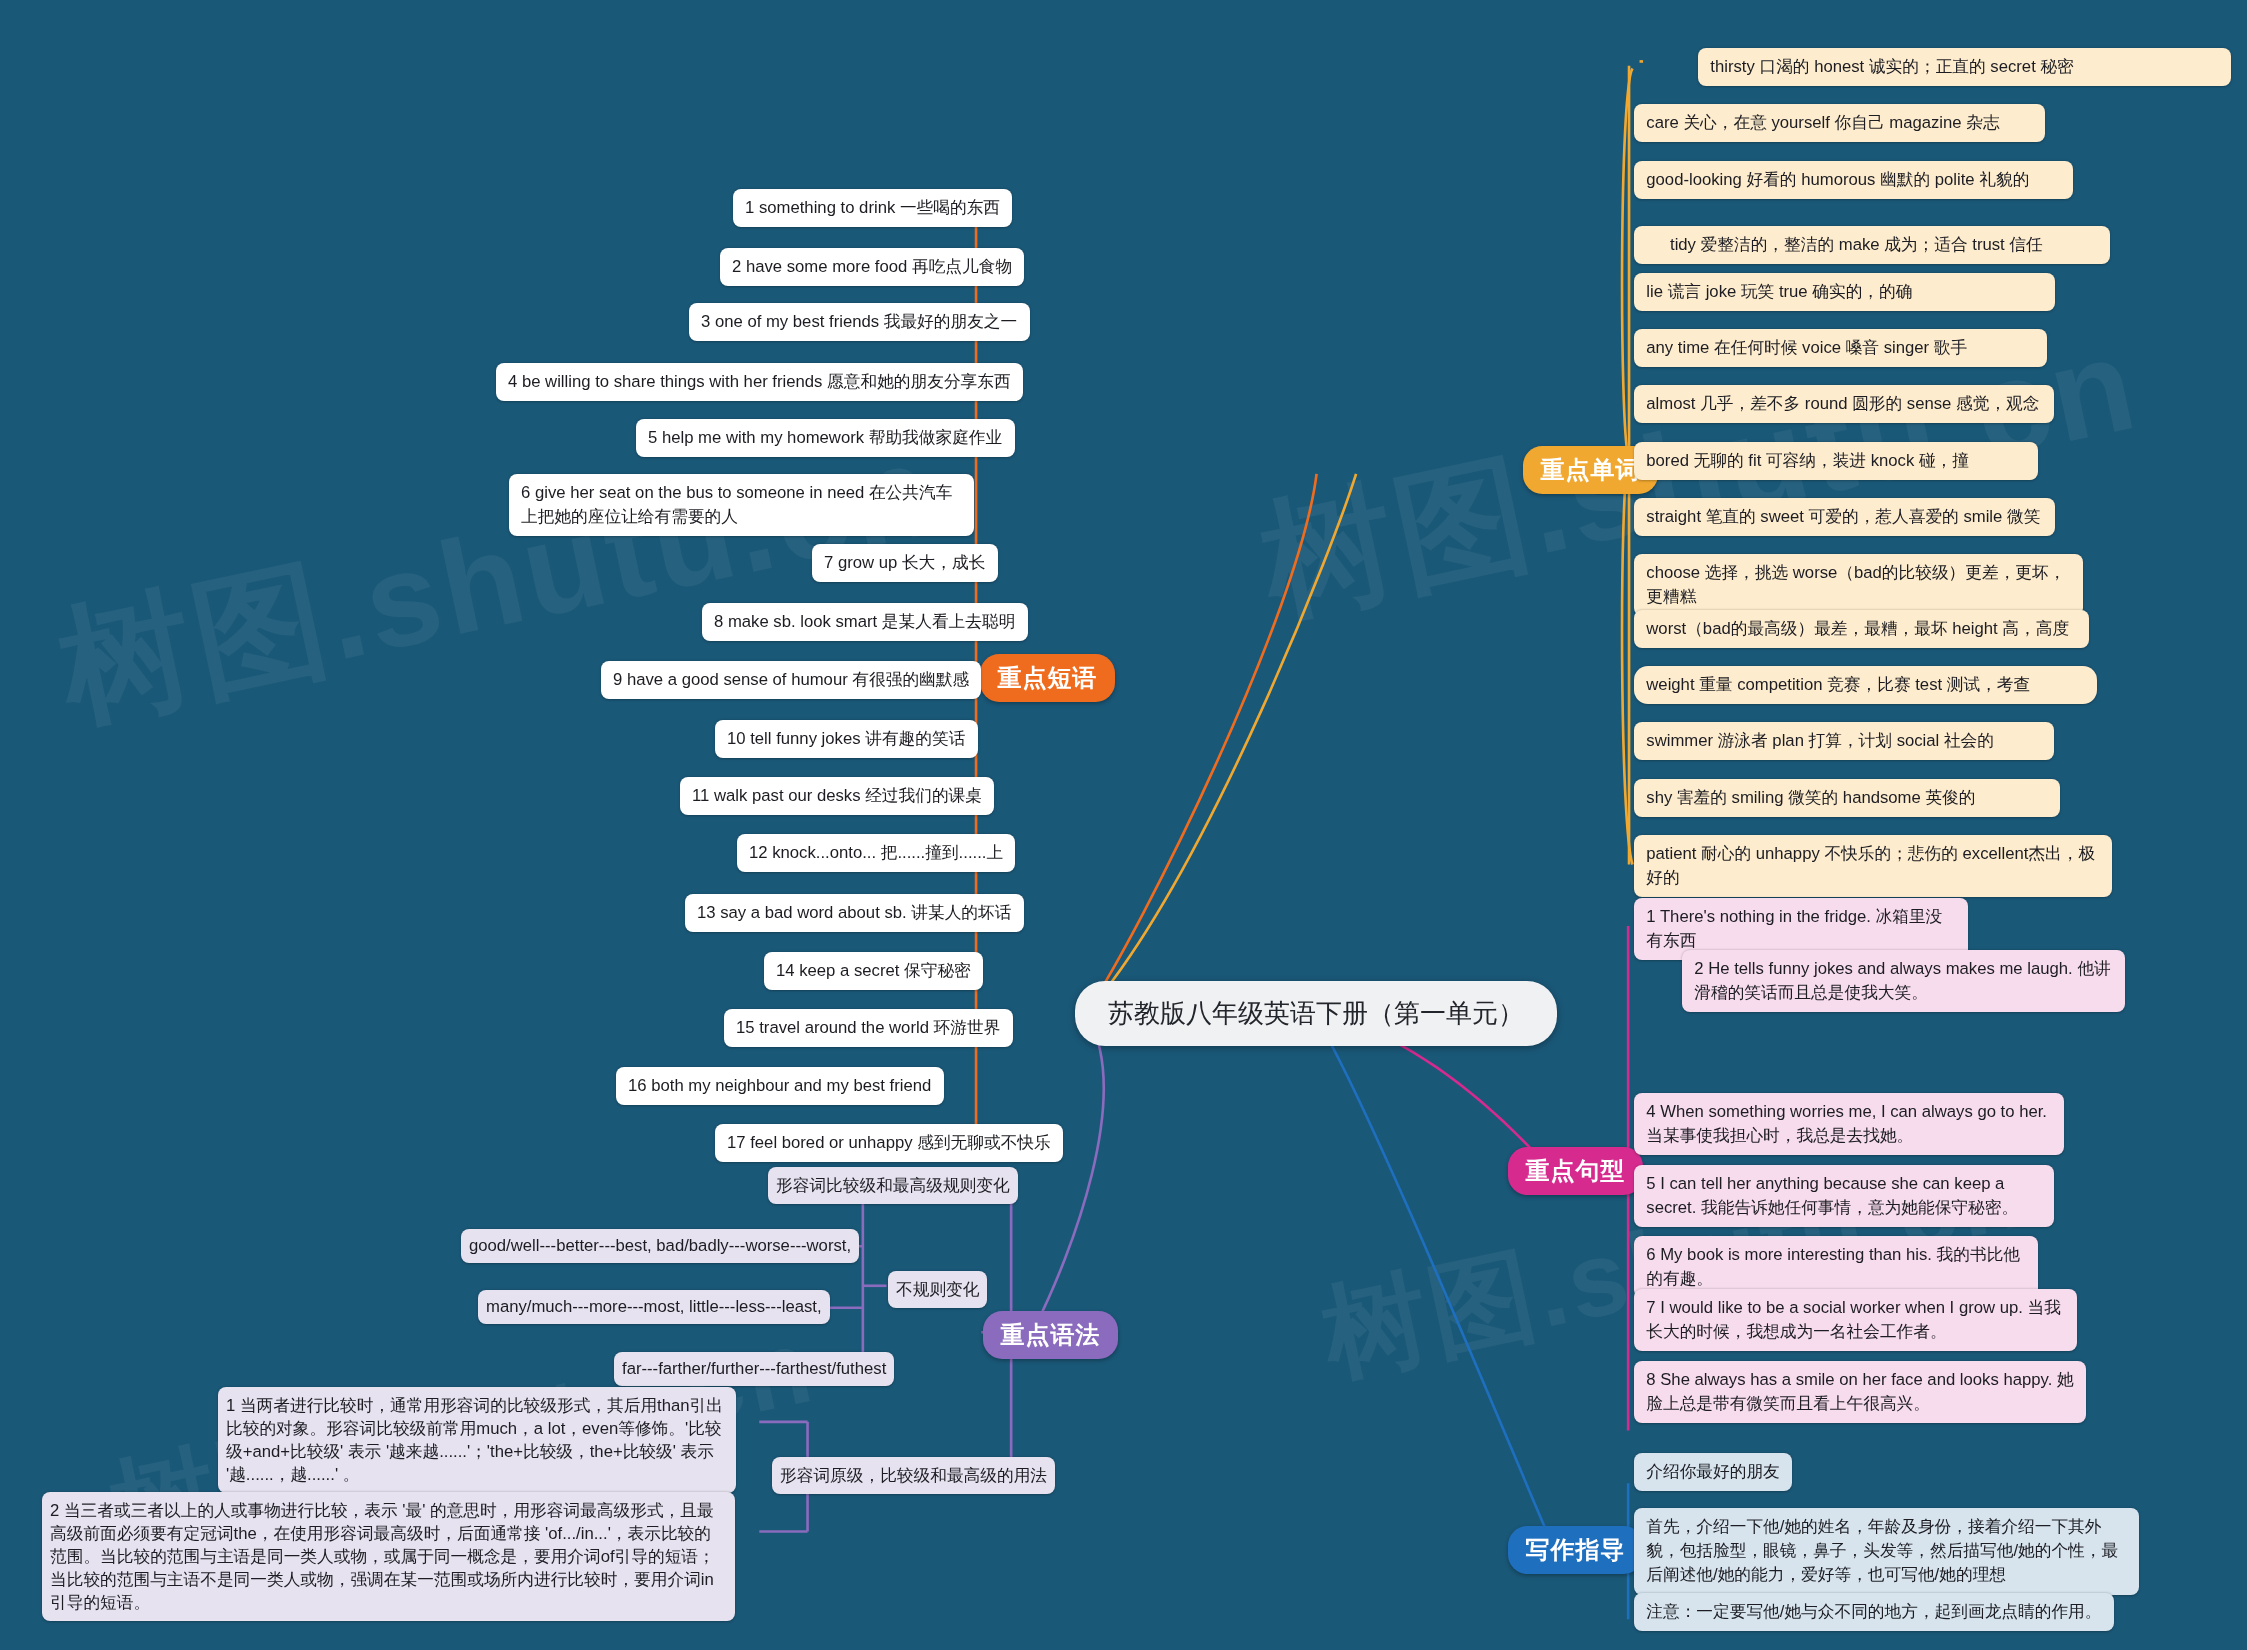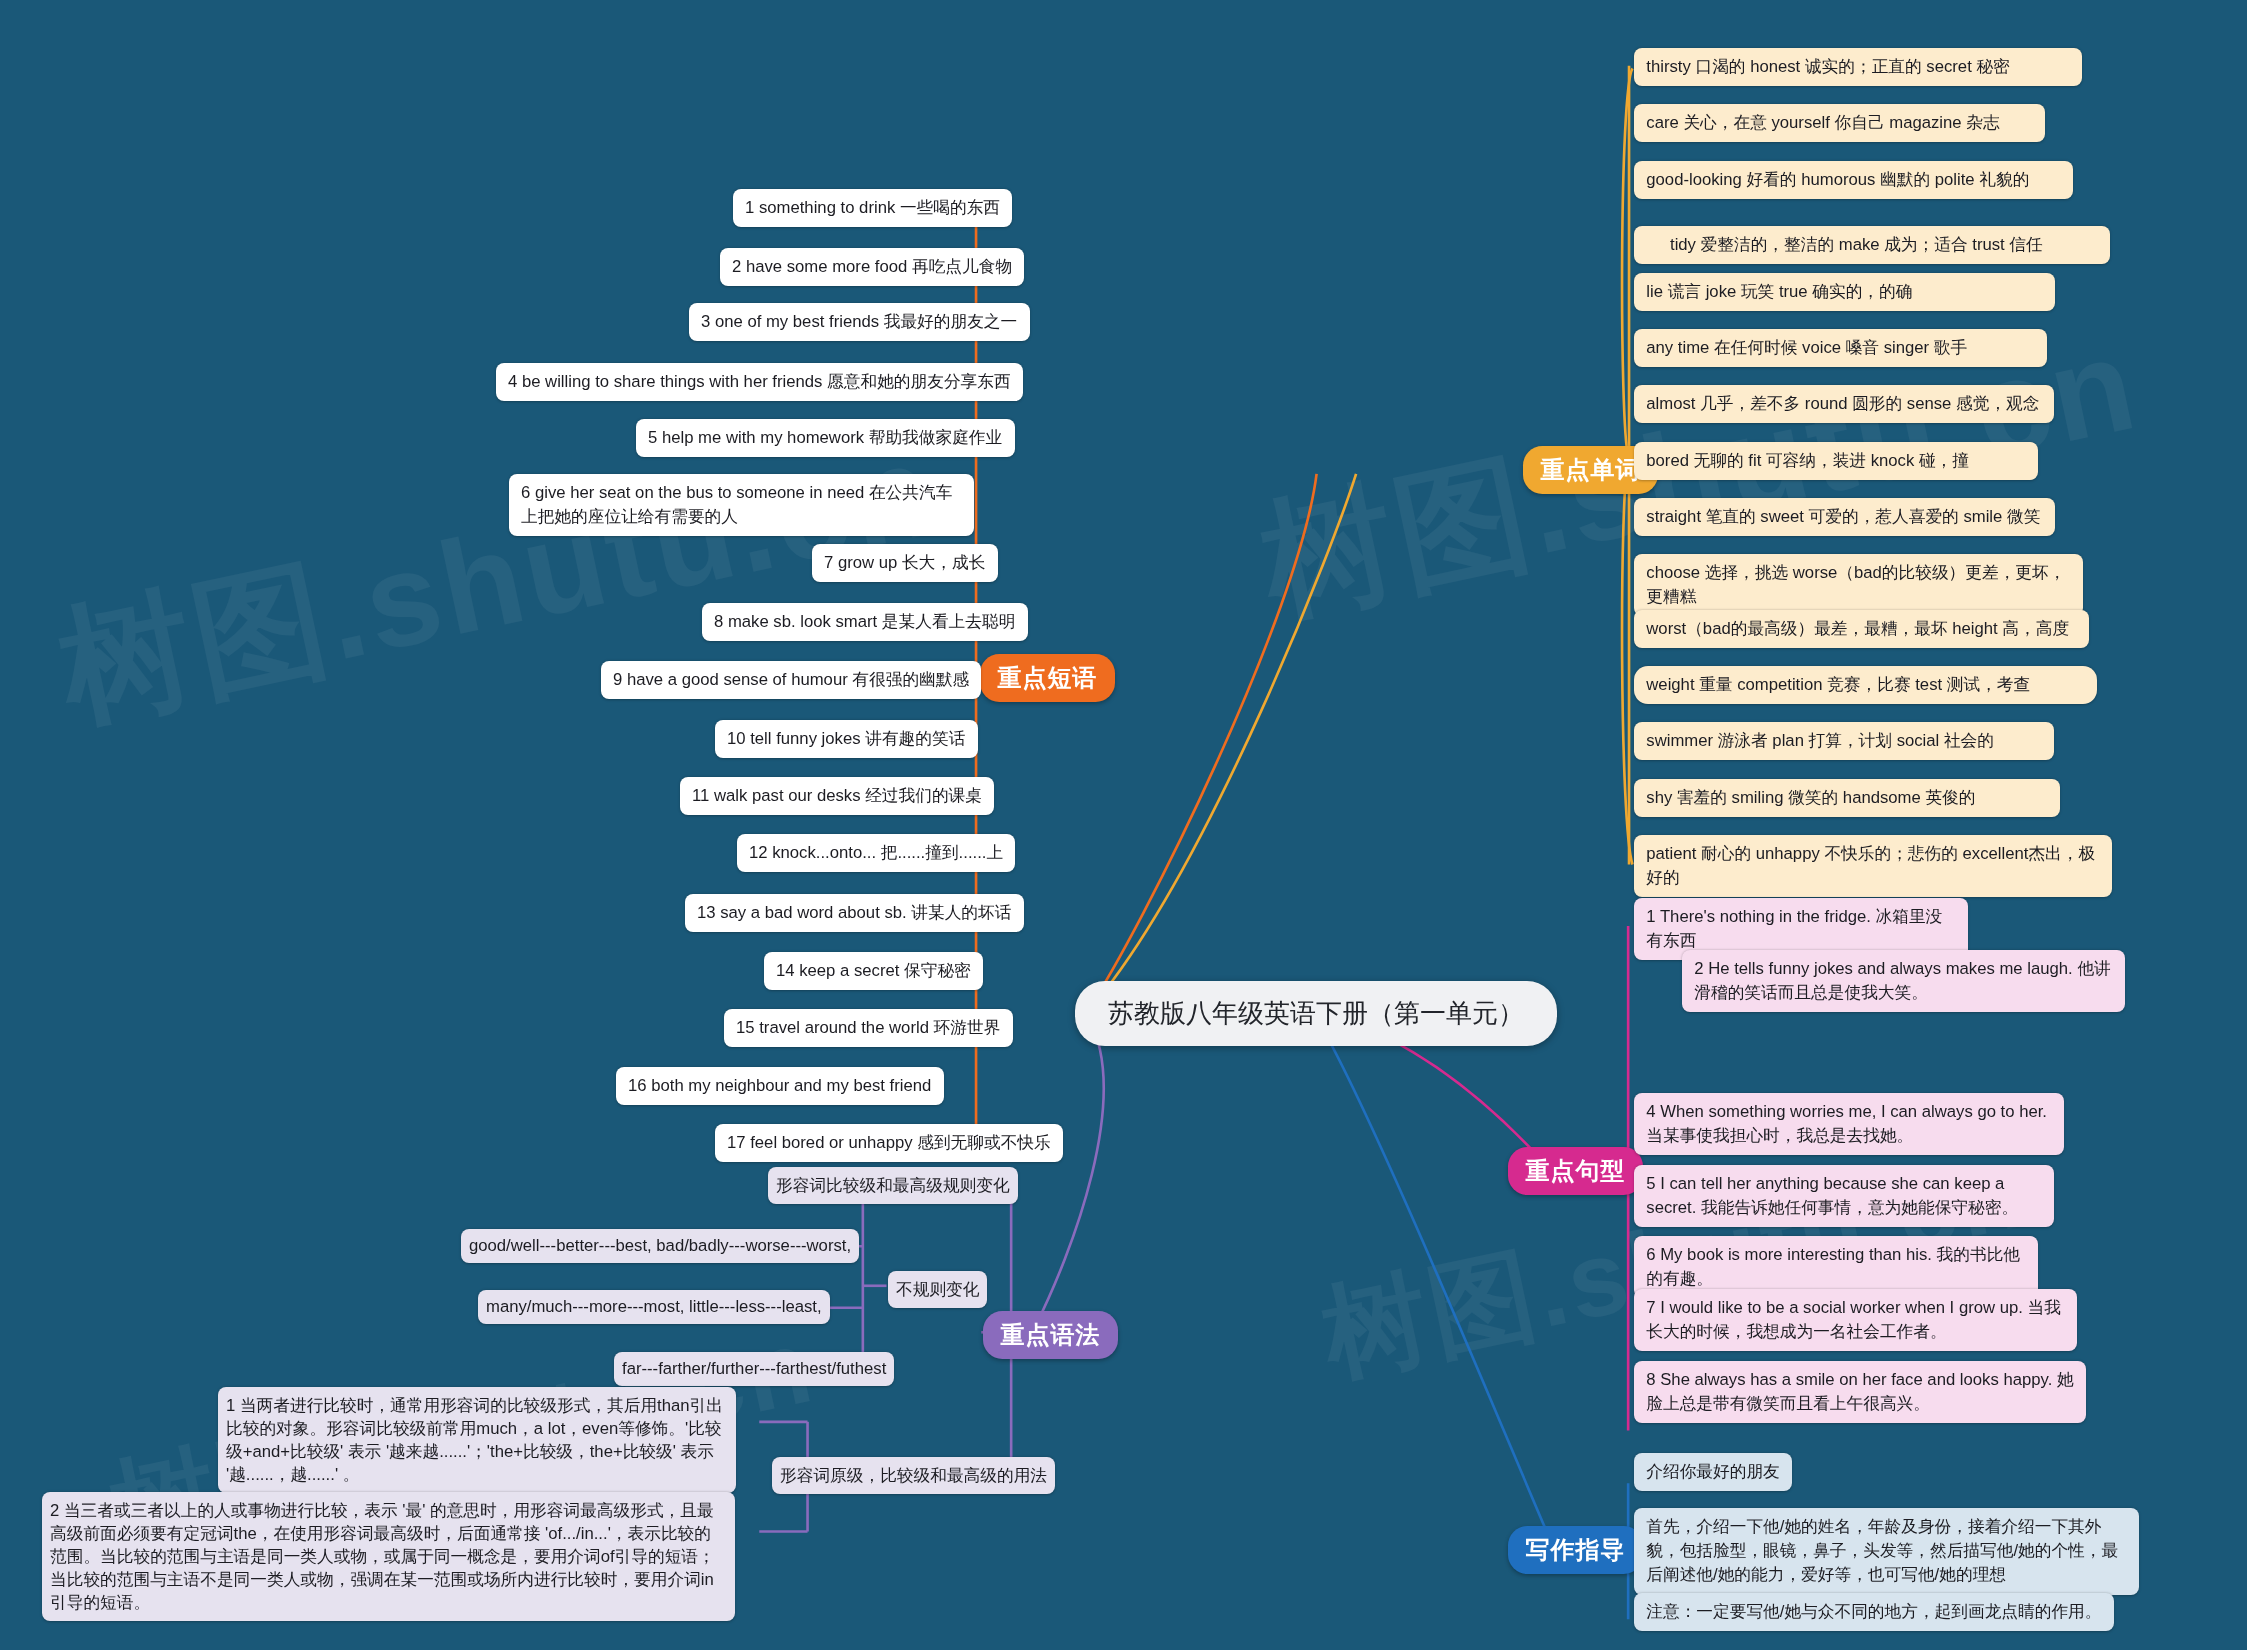--- a/index.html
+++ b/index.html
@@ -152,21 +152,21 @@
   <div class="node n-phrase" style="left:601px; top:661px;">9 have a good sense of humour 有很强的幽默感</div>
   <div class="node n-phrase" style="left:715px; top:720px;">10 tell funny jokes 讲有趣的笑话</div>
   <div class="node n-phrase" style="left:680px; top:777px;">11 walk past our desks 经过我们的课桌</div>
   <div class="node n-phrase" style="left:737px; top:834px;">12 knock...onto... 把......撞到......上</div>
   <div class="node n-phrase" style="left:685px; top:894px;">13 say a bad word about sb. 讲某人的坏话</div>
   <div class="node n-phrase" style="left:764px; top:952px;">14 keep a secret 保守秘密</div>
   <div class="node n-phrase" style="left:724px; top:1009px;">15 travel around the world 环游世界</div>
   <div class="node n-phrase" style="left:616px; top:1067px;">16 both my neighbour and my best friend</div>
   <div class="node n-phrase" style="left:715px; top:1124px;">17 feel bored or unhappy 感到无聊或不快乐</div>
 
-  <div class="node n-word" style="left:1634px; top:48px;   width:448px;">thirsty  口渴的           honest  诚实的；正直的      secret 秘密</div>
+  <div class="node n-word" style="left:1698px; top:48px;   width:533px;">thirsty  口渴的           honest  诚实的；正直的      secret 秘密</div>
   <div class="node n-word" style="left:1634px; top:104px;  width:411px;">care 关心，在意         yourself 你自己                 magazine 杂志</div>
   <div class="node n-word" style="left:1634px; top:161px;  width:439px;">good-looking 好看的     humorous 幽默的              polite 礼貌的</div>
   <div class="node n-word" style="left:1634px; top:226px;  width:476px;padding-left:36px;">tidy  爱整洁的，整洁的  make 成为；适合          trust 信任</div>
   <div class="node n-word" style="left:1634px; top:273px;  width:421px;">lie 谎言                     joke 玩笑                 true 确实的，的确</div>
   <div class="node n-word" style="left:1634px; top:329px;  width:413px;">any time 在任何时候    voice 嗓音                    singer 歌手</div>
   <div class="node n-word" style="left:1634px; top:385px;  width:420px;">almost 几乎，差不多    round 圆形的                 sense 感觉，观念</div>
   <div class="node n-word" style="left:1634px; top:442px;  width:404px;">bored 无聊的             fit 可容纳，装进            knock 碰，撞</div>
   <div class="node n-word" style="left:1634px; top:498px;  width:421px;">straight 笔直的           sweet 可爱的，惹人喜爱的   smile 微笑</div>
   <div class="node n-word" style="left:1634px; top:554px;  width:449px;">choose 选择，挑选      worse（bad的比较级）更差，更坏，更糟糕</div>
   <div class="node n-word" style="left:1634px; top:610px;  width:455px;">worst（bad的最高级）最差，最糟，最坏           height 高，高度</div>

